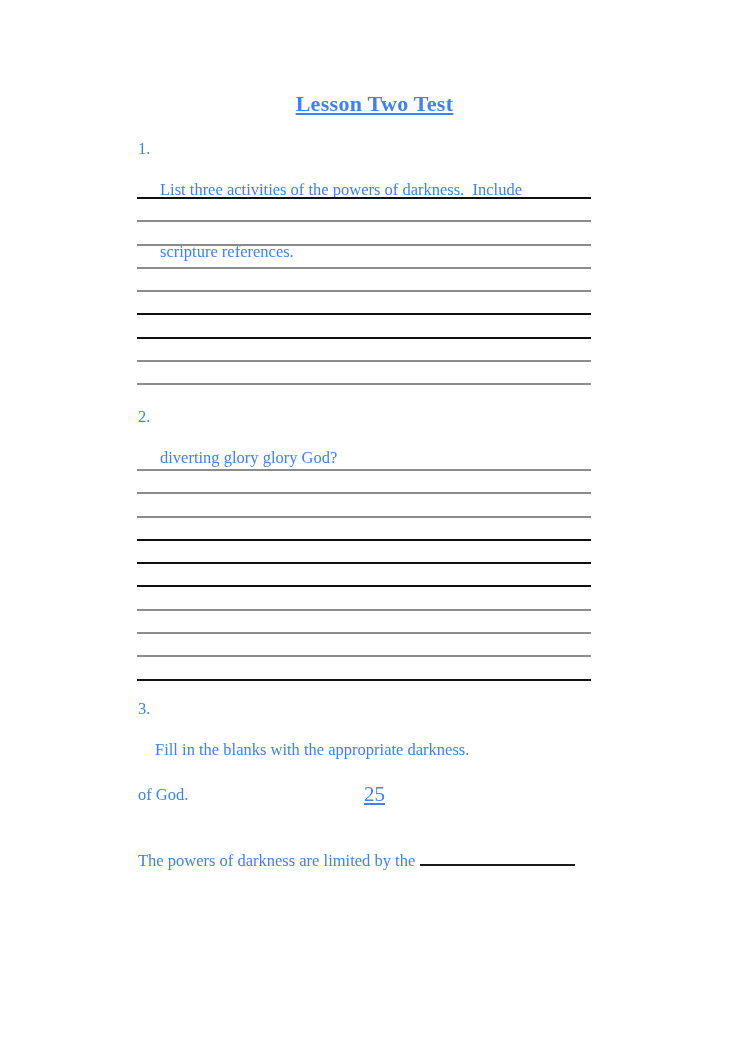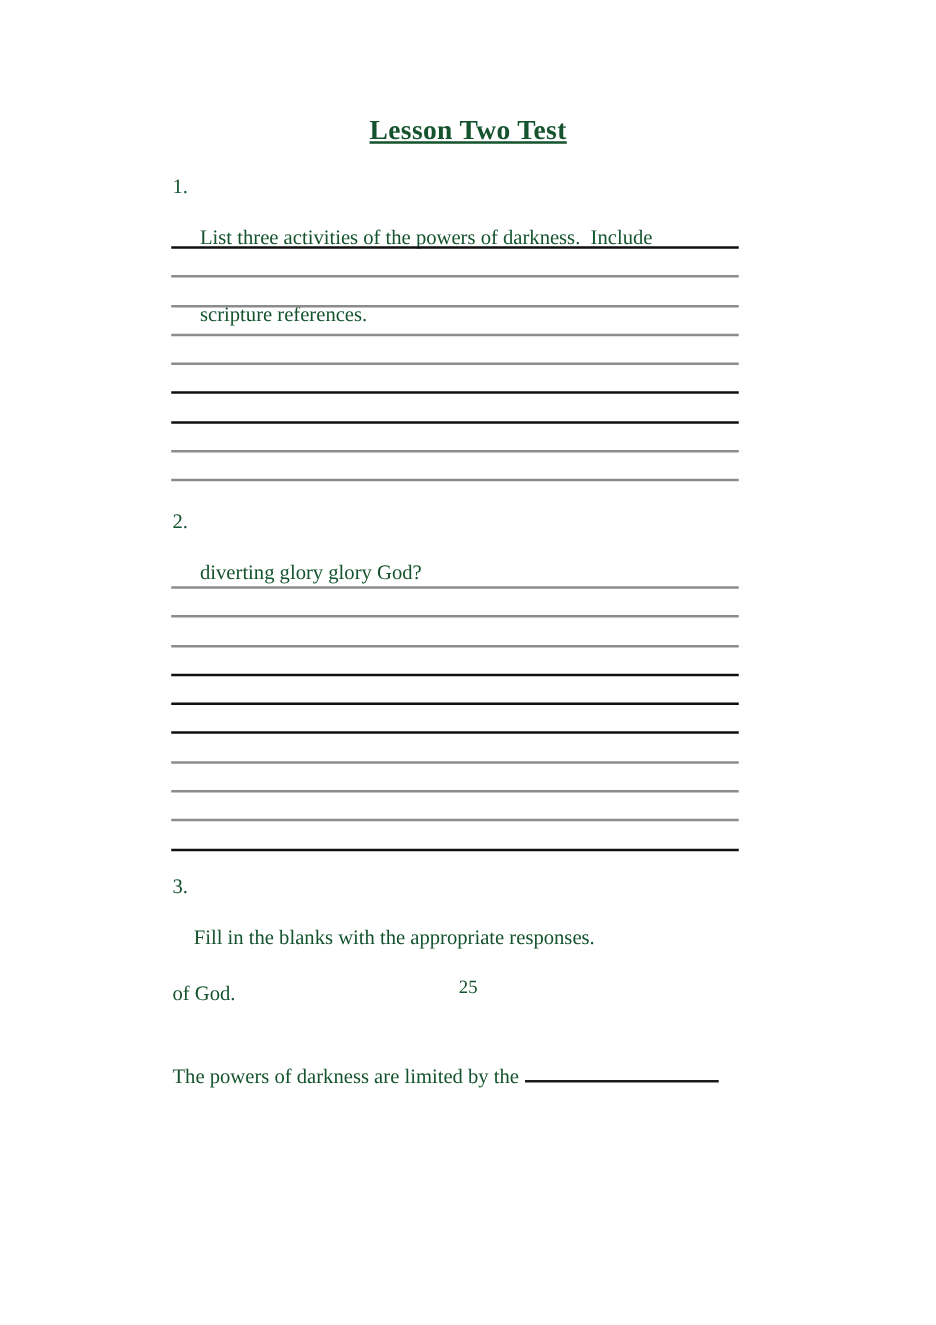--- a/index.html
+++ b/index.html
@@ -55,27 +55,28 @@
     margin-left: 5px;
     border-bottom: 2px solid #1b1b1b;
     vertical-align: baseline;
   }
   .page-number {
     position: absolute;
     top: 782px;
     left: 0;
     width: 100%;
     text-align: center;
-    font-size: 15px;
+    font-size: 21px;
+    text-decoration: underline;
   }
 </style>
 </head>
 <body>
 
-<div class="page" style="color: #14532d; background: rgb(255, 255, 255);">
+<div class="page" style="color: #3b82f6; background: rgb(255, 255, 255);">
 
   <h1 class="title">Lesson Two Test</h1>
 
   <div class="question q1">
     <span class="qnum">1.</span>
     <div class="qtext">
       <div>List three activities of the powers of darkness.  Include</div>
       <div>scripture references.</div>
     </div>
   </div>
@@ -108,21 +109,21 @@
       <div class="rule" style="background: rgb(16, 16, 16);"></div>
       <div class="rule" style="background: rgb(140, 140, 140);"></div>
       <div class="rule" style="background: rgb(140, 140, 140);"></div>
       <div class="rule" style="background: rgb(140, 140, 140);"></div>
       <div class="rule" style="background: rgb(16, 16, 16);"></div>
     </div>
 
   <div class="question q3">
     <span class="qnum">3.</span>
     <div class="qtext">
-      <div>Fill in the blanks with the appropriate responses.</div>
+      <div>Fill in the blanks with the appropriate darkness.</div>
     </div>
   </div>
 
   <div class="fill-sentence">
     <div>of God.</div>
     <div><span>The powers of darkness are limited by the</span><span class="blank-inline"></span></div>
   </div>
 
   <div class="page-number">25</div>
 

